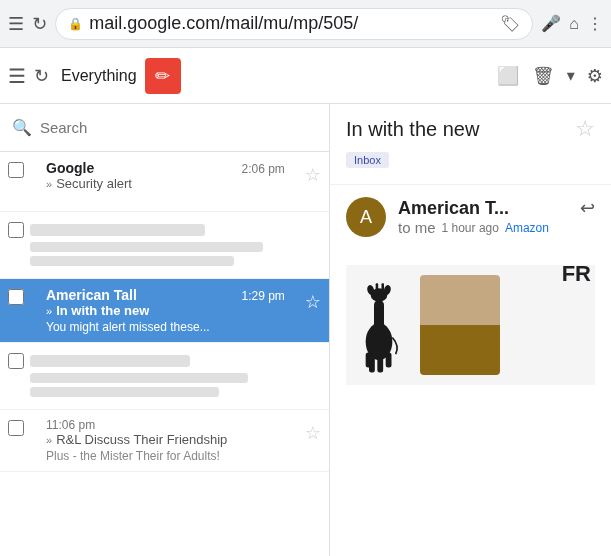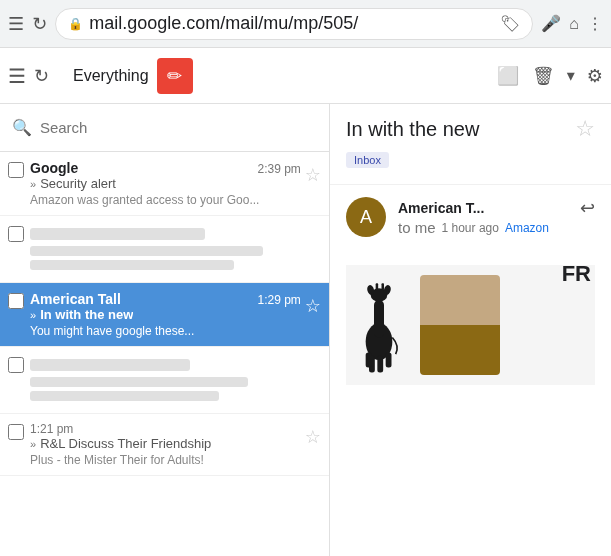--- a/index.html
+++ b/index.html
@@ -46,21 +46,21 @@
       border-bottom: 1px solid #e0e0e0;
     }
     .app-bar-left {
       display: flex;
       align-items: center;
       gap: 8px;
       flex: 1;
     }
     .hamburger { font-size: 20px; color: #555; cursor: pointer; }
     .refresh-btn { font-size: 18px; color: #555; cursor: pointer; }
-    .everything-title { font-size: 16px; color: #202124; font-weight: 500; margin-left: 16px; }
+    .everything-title { font-size: 16px; color: #202124; font-weight: 500; margin-left: 4px; }
     .compose-btn {
       background: #ea4335;
       border: none;
       border-radius: 4px;
       width: 36px;
       height: 36px;
       display: flex;
       align-items: center;
       justify-content: center;
       cursor: pointer;
@@ -120,20 +120,21 @@
     }
 
     .email-item {
       display: flex;
       align-items: flex-start;
       padding: 8px 8px;
       border-bottom: 1px solid #f0f0f0;
       cursor: pointer;
       position: relative;
       min-height: 60px;
+      gap: 16px;
     }
     .email-item.selected { background: #4a90d9; }
     .email-item.selected * { color: white !important; }
 
     .email-checkbox {
       width: 16px;
       height: 16px;
       margin-right: 6px;
       margin-top: 2px;
       flex-shrink: 0;
@@ -206,21 +207,21 @@
       display: flex;
       align-items: center;
       justify-content: center;
       color: white;
       font-size: 18px;
       font-weight: 500;
       flex-shrink: 0;
     }
     .meta-right { flex: 1; min-width: 0; }
     .meta-top { display: flex; align-items: center; justify-content: space-between; }
-    .sender-name { font-size: 14px; font-weight: 600; color: #202124; }
+    .sender-name { font-size: 18px; font-weight: 600; color: #202124; }
     .reply-icon { font-size: 18px; color: #555; cursor: pointer; }
     .meta-bottom { display: flex; align-items: center; gap: 6px; }
     .to-me { font-size: 15px; color: #777; }
     .time-ago { font-size: 12px; color: #777; }
     .details-link { font-size: 12px; color: #1a73e8; cursor: pointer; }
 
     .email-body {
       flex: 1;
       padding: 8px 16px;
       overflow: hidden;
@@ -305,27 +306,26 @@
       <input class="search-input" type="text" placeholder="Search" style="">
     </div>
 
     <div class="email-items">
 
       <div class="email-item">
         <input type="checkbox" class="email-checkbox" style="">
         <div class="email-content">
           <div class="email-header">
             <span class="email-sender">Google</span>
-            <span class="email-time">2:39 pm</span>
+            <span class="email-time">2:06 pm</span>
           </div>
           <div class="email-subject-row">
             <span class="email-arrow">»</span>
             <span class="email-subject">Security alert</span>
           </div>
-          <div class="email-preview">Amazon was granted access to your Goo...</div>
         </div>
         <span class="email-star">☆</span>
       </div>
 
       <div class="email-blurred">
         <input type="checkbox" class="email-checkbox" style="">
         <div style="flex:1; padding: 4px 0;">
           <div class="blurred-block" style="width:60%; height:12px; margin-bottom:6px;"></div>
           <div class="blurred-block" style="width:80%; height:10px; margin-bottom:4px;"></div>
           <div class="blurred-block" style="width:70%; height:10px;"></div>
@@ -336,39 +336,39 @@
         <input type="checkbox" class="email-checkbox" style="">
         <div class="email-content">
           <div class="email-header">
             <span class="email-sender" style="color:white;">American Tall</span>
             <span class="email-time" style="color:rgba(255,255,255,0.85);">1:29 pm</span>
           </div>
           <div class="email-subject-row">
             <span class="email-arrow" style="color:rgba(255,255,255,0.85);">»</span>
             <span class="email-subject" style="color:white;font-weight:600;">In with the new</span>
           </div>
-          <div class="email-preview" style="color:rgba(255,255,255,0.85);">You might have google these...</div>
+          <div class="email-preview" style="color:rgba(255,255,255,0.85);">You might alert missed these...</div>
         </div>
         <span class="email-star" style="color:rgba(255,255,255,0.6);">☆</span>
       </div>
 
       <div class="email-blurred">
         <input type="checkbox" class="email-checkbox" style="">
         <div style="flex:1; padding: 4px 0;">
           <div class="blurred-block" style="width:55%; height:12px; margin-bottom:6px;"></div>
           <div class="blurred-block" style="width:75%; height:10px; margin-bottom:4px;"></div>
           <div class="blurred-block" style="width:65%; height:10px;"></div>
         </div>
       </div>
 
       <div class="email-item">
         <input type="checkbox" class="email-checkbox" style="">
         <div class="email-content">
           <div class="email-header">
-            <span class="email-time">1:21 pm</span>
+            <span class="email-time">11:06 pm</span>
           </div>
           <div class="email-subject-row">
             <span class="email-arrow">»</span>
             <span class="email-subject">R&amp;L Discuss Their Friendship</span>
           </div>
           <div class="email-preview">Plus - the Mister Their for Adults!</div>
         </div>
         <span class="email-star">☆</span>
       </div>
 

